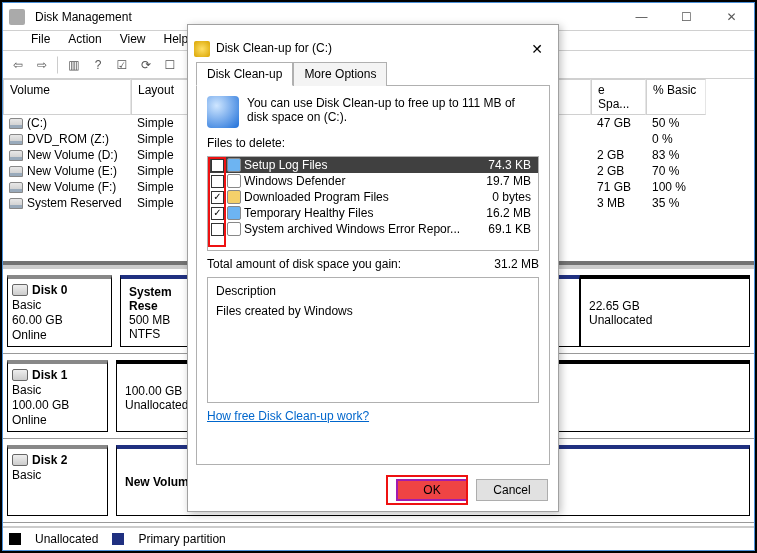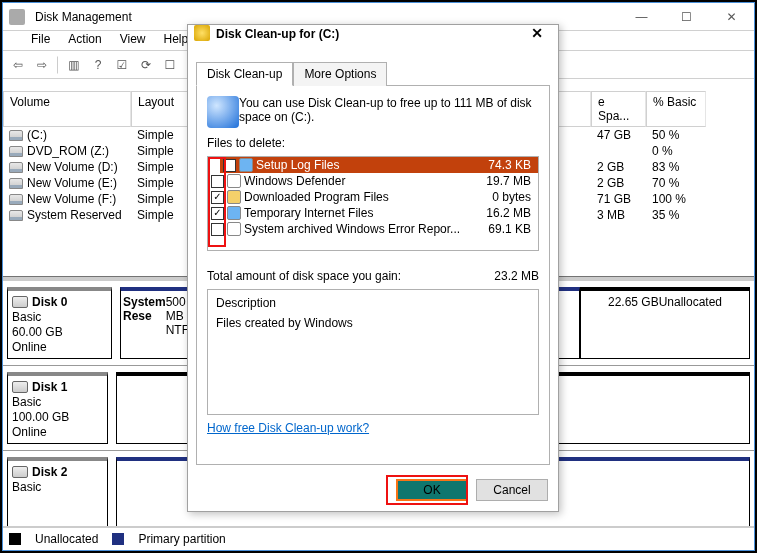--- a/index.html
+++ b/index.html
@@ -13,67 +13,67 @@
 .winbtns { display: flex; }
 .winbtns div { width: 45px; height: 28px; display: flex; align-items: center; justify-content: center; color: #555; }
 
 .menubar { height: 20px; display: flex; align-items: flex-end; padding: 2px 20px; gap: 2px; border-bottom: 1px solid #d0d0d0; }
 .menubar span { padding: 2px 8px; }
 .toolbar { height: 28px; display: flex; align-items: center; gap: 2px; padding: 2px 4px; border-bottom: 1px solid #d0d0d0; }
 .toolbtn { width: 22px; height: 22px; border: 1px solid transparent; display: flex; align-items: center; justify-content: center; color: #555; }
 .toolbtn.sep { border-left: 1px solid #ccc; width: 1px; padding: 0; margin: 0 2px; height: 18px; }
 
 .content { flex: 1; display: flex; flex-direction: column; overflow: hidden; }
-.upper { height: 186px; overflow: hidden; border-bottom: 1px solid #737373; margin-top: 12px; }
+.upper { height: 186px; overflow: hidden; border-bottom: 4px solid #737373; }
 .list { display: grid; grid-template-columns: 128px 60px 400px 55px 60px; }
 .list .hdr { background: #fff; border: 1px solid #d0d0d0; border-right-color: #e5e5e5; padding: 3px 6px; font-weight: 400; position: relative; }
 .list .cell { padding: 1px 6px; display: flex; align-items: center; gap: 4px; white-space: nowrap; }
 .driveicon { width: 14px; height: 11px; background: linear-gradient(#e8e8e8,#c8c8c8); border: 1px solid #888; border-radius: 2px 2px 0 0; box-shadow: inset 0 -3px 0 #9ab; flex-shrink: 0; }
 
 .lower { flex: 1; overflow-y: auto; overflow-x: hidden; border-top: 4px solid #ccc; }
 .diskrow { display: flex; border-bottom: 1px solid #999; min-height: 84px; }
 .diskhead { width: 106px; border: 1px solid #000; border-top: 4px solid #888; margin: 6px 4px 6px 4px; padding: 4px; display: flex; flex-direction: column; gap: 1px; }
 .diskhead .name { font-weight: 700; display: flex; align-items: center; gap: 4px; }
 .diskicon { width: 16px; height: 12px; background: linear-gradient(#eee,#ccc); border: 1px solid #666; border-radius: 2px; }
 .parts { flex: 1; display: flex; gap: 0; padding: 6px 4px; }
-.part { border: 1px solid #000; border-top: 4px solid #203080; padding: 4px 8px; display: flex; justify-content: center; }
+.part { border: 1px solid #000; border-top: 4px solid #203080; padding: 4px 8px; display: flex; flex-direction: column; justify-content: center; }
 .part.unalloc { border-top-color: #000; }
 .part .pname { font-weight: 700; }
 
 .legend { border-top: 2px solid #ccc; padding: 4px 6px; display: flex; gap: 14px; align-items: center; background: #fff; }
 .legbox { width: 12px; height: 12px; display: inline-block; }
 
 
 .dialog { position: absolute; left: 185px; top: 22px; width: 372px; height: 488px; background: #fff; border: 1px solid #a0a0a0; box-shadow: 2px 2px 8px rgba(0,0,0,0.25); display: flex; flex-direction: column; }
-.dtitle { height: 28px; display: flex; align-items: flex-end; padding: 16px 6px; font-weight: bold; }
+.dtitle { height: 28px; display: flex; align-items: flex-start; padding: 16px 6px; }
 .dtitle .icon { width: 16px; height: 16px; margin-right: 6px; background: radial-gradient(#ffe066,#d9a400); border-radius: 2px; }
 .dtitle .t { flex: 1; }
 .dtitle .x { width: 30px; text-align: center; font-size: 14px; }
 .tabs { display: flex; margin: 4px 8px 0; }
 .tab { border: 1px solid #b0b0b0; border-bottom: none; padding: 4px 10px; background: #f4f4f4; position: relative; top: 1px; }
 .tab.active { background: #fff; border-bottom: 1px solid #fff; z-index: 2; }
 .tabbody { border: 1px solid #b0b0b0; margin: 0 8px 8px; padding: 10px; flex: 1; display: flex; flex-direction: column; gap: 6px; }
-.inforow { display: flex; gap: 0; }
+.inforow { display: flex; gap: 8px; }
 .infoicon { width: 32px; height: 32px; background: radial-gradient(circle at 30% 30%, #cfe6ff, #1e6fd9); border-radius: 4px; flex-shrink: 0; }
 .ftitle { margin-top: 2px; }
 .filebox { border: 1px solid #b0b0b0; height: 95px; overflow-y: scroll; }
 .filerow { display: flex; align-items: center; padding: 1px 3px; gap: 3px; }
 .filerow .cb { width: 13px; height: 13px; border: 1px solid #333; background: #fff; display: flex; align-items: center; justify-content: center; font-size: 10px; line-height: 1; }
 .filerow .cb.checked::after { content: "✓"; color: #000; }
 .filerow .fi { width: 14px; height: 14px; border-radius: 2px; }
 .filerow .fn { flex: 1; white-space: nowrap; overflow: hidden; text-overflow: ellipsis; }
 .filerow .fs { padding-right: 4px; }
-.filerow.sel { background: #c2410c; color: #fff; margin-left: 12px; }
+.filerow.sel { background: #404040; color: #fff; }
 .redbox-cb { position: absolute; border: 2px solid #e11; pointer-events: none; }
-.totalrow { display: flex; justify-content: space-between; margin-top: 12px; }
+.totalrow { display: flex; justify-content: space-between; }
 .descbox { border: 1px solid #b0b0b0; padding: 6px 8px; height: 126px; }
 .link { color: #0066cc; }
 .btnrow { display: flex; justify-content: flex-end; gap: 8px; padding: 6px 10px 10px; }
 .btn { min-width: 72px; height: 22px; border: 1px solid #adadad; background: #e1e1e1; padding: 0 14px; display: flex; align-items: center; justify-content: center; }
-.btn.primary { border: 2px solid #f97316; background: #0f766e; }
+.btn.primary { border: 2px solid #a21caf; background: #ef4444; }
 .redbox-ok { position: absolute; border: 2px solid #e11; pointer-events: none; }
 </style>
 </head>
 <body>
 
 <div class="mainwin">
   <div class="titlebar">
     <div class="icon"></div>
     <div class="title">Disk Management</div>
     <div class="winbtns">
@@ -256,35 +256,35 @@
           </div>
           <div class="filerow">
             <span class="cb checked"></span>
             <span class="fi" style="background: rgb(244, 208, 106); border: 1px solid rgb(136, 136, 136);"></span>
             <span class="fn">Downloaded Program Files</span>
             <span class="fs">0 bytes</span>
           </div>
           <div class="filerow">
             <span class="cb checked"></span>
             <span class="fi" style="background: rgb(109, 180, 242); border: 1px solid rgb(136, 136, 136);"></span>
-            <span class="fn">Temporary Internet Files</span>
+            <span class="fn">Temporary Healthy Files</span>
             <span class="fs">16.2 MB</span>
           </div>
           <div class="filerow">
             <span class="cb"></span>
             <span class="fi" style="background: rgb(255, 255, 255); border: 1px solid rgb(136, 136, 136);"></span>
             <span class="fn">System archived Windows Error Repor...</span>
             <span class="fs">69.1 KB</span>
           </div>
         </div>
       <div class="redbox-cb" style="left:1px; top:1px; width:18px; height:90px"></div>
     </div>
     <div class="totalrow">
       <span>Total amount of disk space you gain:</span>
-      <span>23.2 MB</span>
+      <span>31.2 MB</span>
     </div>
     <div class="descbox">
       <div style="margin-bottom:6px">Description</div>
       <div>Files created by Windows</div>
     </div>
     <a href="#" class="link">How free Disk Clean-up work?</a>
   </div>
   <div class="btnrow" style="position:relative">
     <div class="btn primary">OK</div>
     <div class="btn">Cancel</div>

